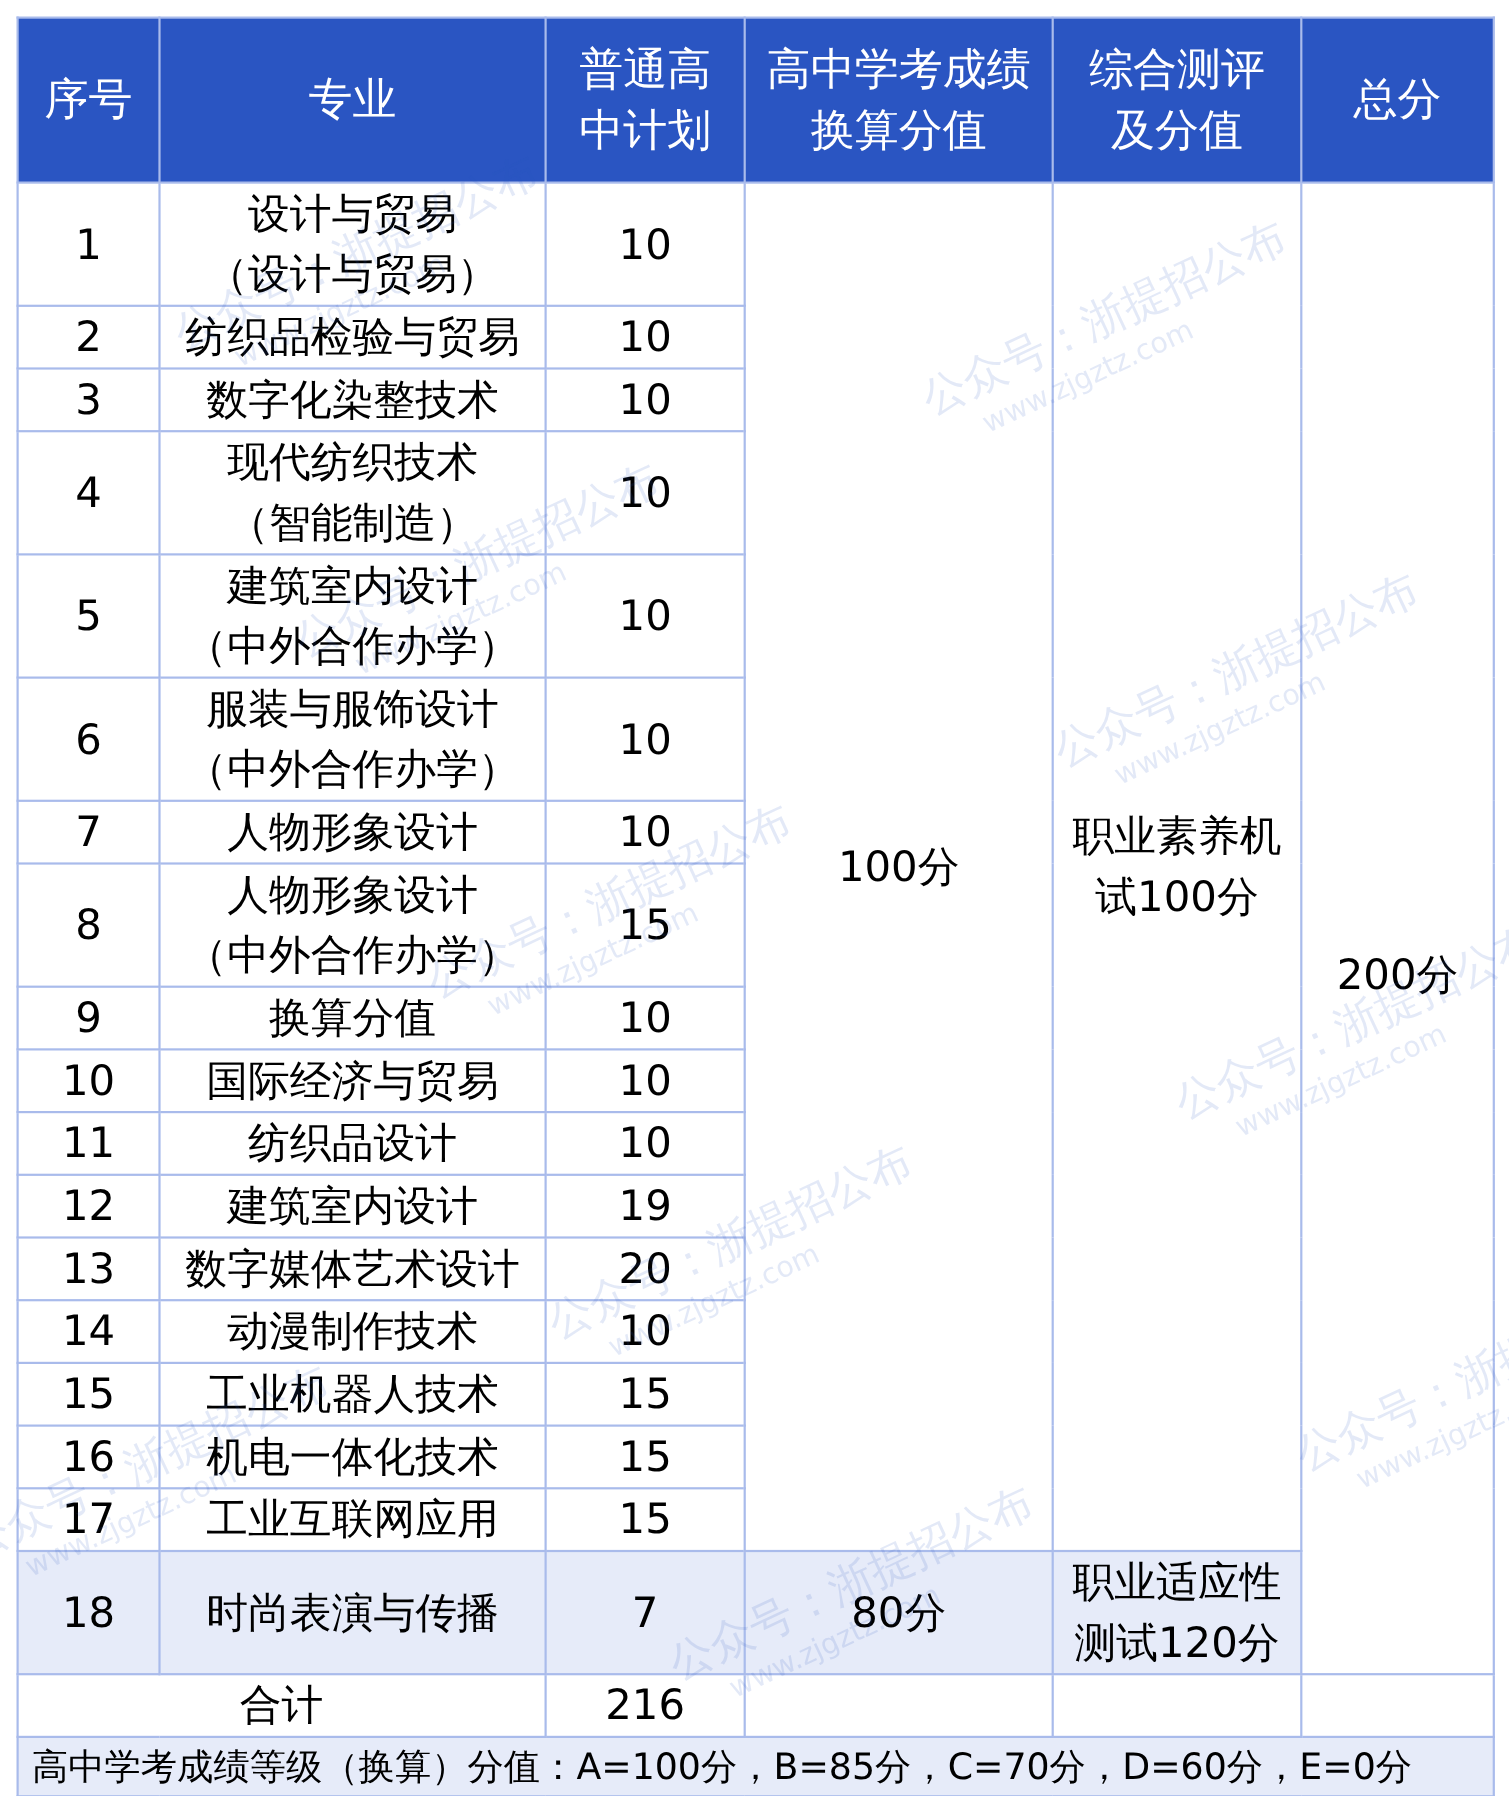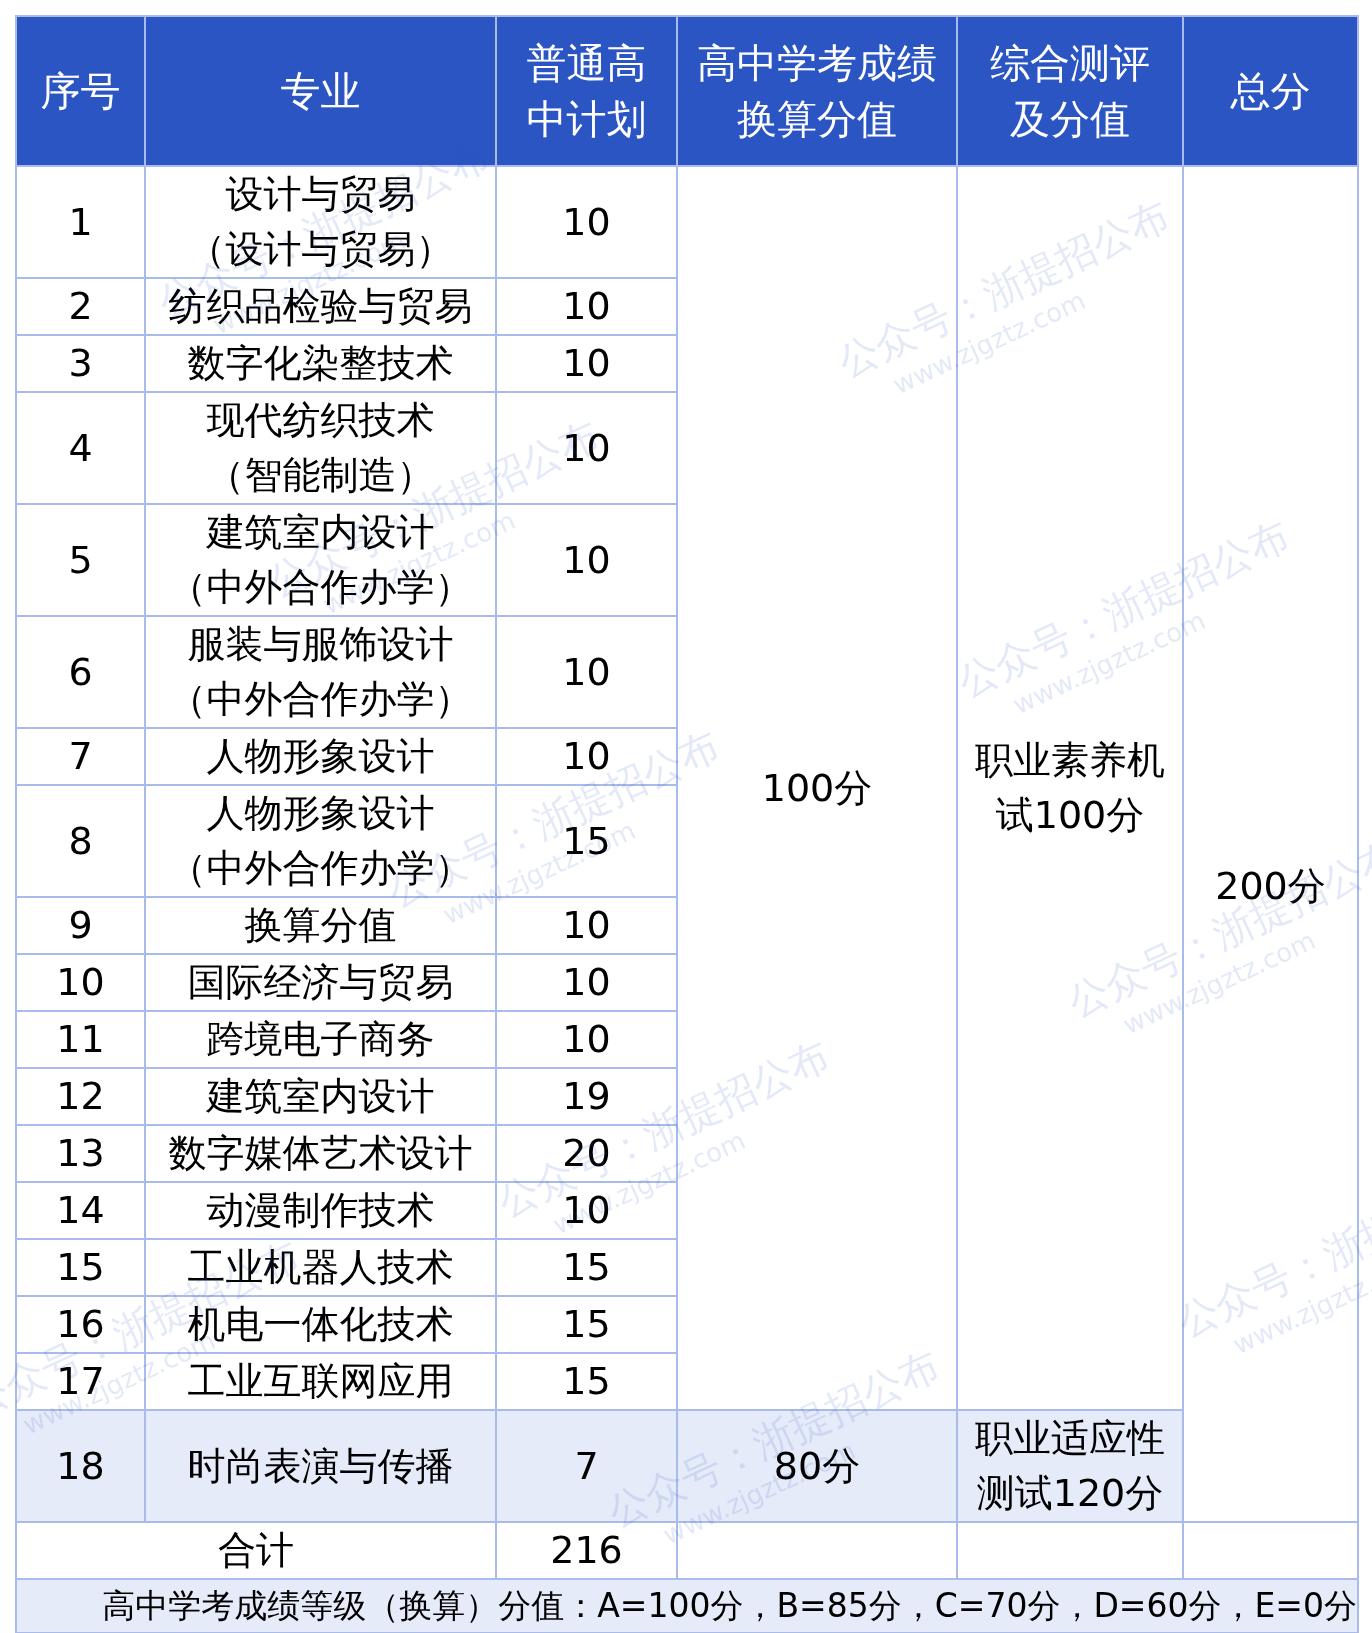--- a/index.html
+++ b/index.html
@@ -7,21 +7,21 @@
          font-family: "DejaVu Sans", "Liberation Sans", sans-serif; }
   .wrap { position: absolute; left: 15px; top: 15px; width: 1158px; }
   table { border-collapse: collapse; table-layout: fixed; width: 1342px; }
   td, th { border: 2px solid #a9bbeb; text-align: center; vertical-align: middle;
            padding: 0; color: #000; font-size: 38px; line-height: 55px; font-weight: normal; }
   th { background: #2a55c2; color: #ffffff; font-size: 40px; line-height: 56px; height: 148px; }
   tr.r1 td { height: 52px; }
   tr.r2 td { height: 108px; }
   tr.pink td.sh { background: #e6ebf9; }
   td.total-label { height: 52px; }
-  td.note { background: #e6ebf9; text-align: right; padding-left: 24px; font-size: 33px;
+  td.note { background: #e6ebf9; text-align: left; padding-left: 12px; font-size: 33px;
             height: 52px; line-height: 52px; }
   table { border-left: 2px solid #2a55c2; border-right: 2px solid #2a55c2; }
   .wm { position: absolute; color: rgba(42,85,194,0.13); font-size: 40px; transform: rotate(-25deg);
         white-space: nowrap; pointer-events: none; }
   .wm small { display:block; font-size: 26px; margin-left: 40px; }
 </style>
 </head>
 <body>
 
 <div class="wrap">
@@ -93,21 +93,21 @@
       <td>换算分值</td>
       <td>10</td>
     </tr>
     <tr class="r1">
       <td>10</td>
       <td>国际经济与贸易</td>
       <td>10</td>
     </tr>
     <tr class="r1">
       <td>11</td>
-      <td>跨境电子商务</td>
+      <td>纺织品设计</td>
       <td>10</td>
     </tr>
     <tr class="r1">
       <td>12</td>
       <td>建筑室内设计</td>
       <td>19</td>
     </tr>
     <tr class="r1">
       <td>13</td>
       <td>数字媒体艺术设计</td>

